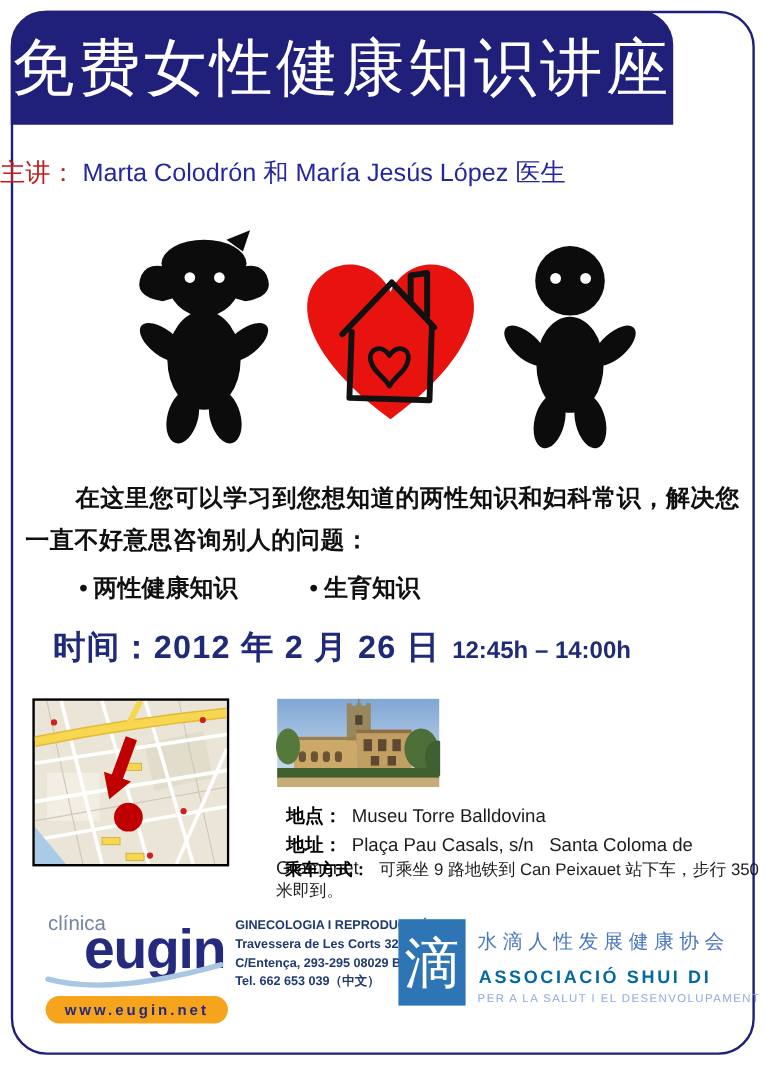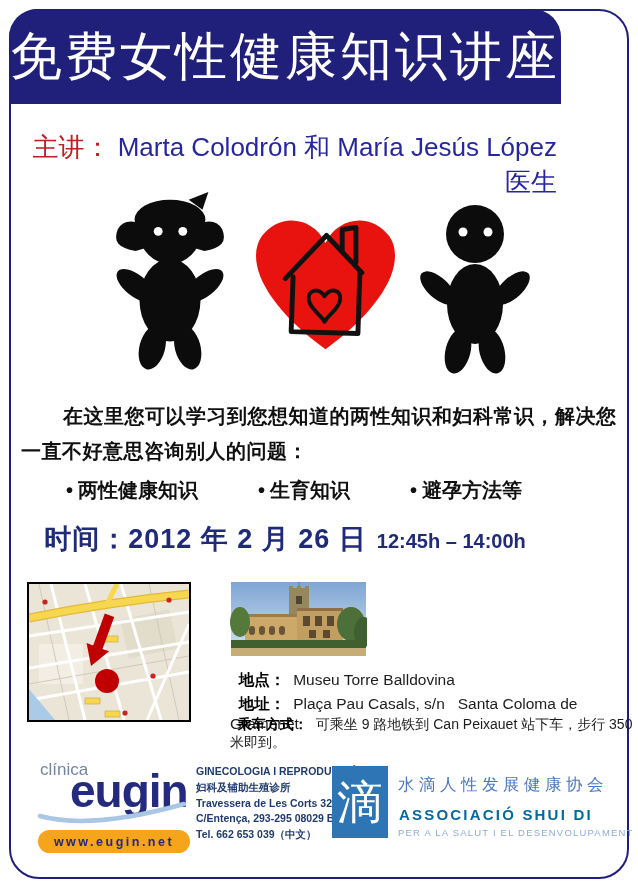--- a/index.html
+++ b/index.html
@@ -4,22 +4,22 @@
 <style>
   html,body{margin:0;padding:0;background:#ffffff;}
   body{width:638px;height:888px;position:relative;overflow:hidden;
        font-family:"Liberation Sans",sans-serif;}
   .frame{position:absolute;left:9px;top:9px;width:620px;height:870px;
          box-sizing:border-box;border:2px solid #20207A;border-radius:30px;background:#fff;}
   .banner{position:absolute;left:9px;top:9px;width:552px;height:95px;background:#20207A;
           border-radius:28px 28px 0 0;display:flex;align-items:center;justify-content:center;}
   .banner-title{color:#fff;font-family:"DejaVu Serif",serif;font-size:52px;
                 letter-spacing:3px;white-space:nowrap;}
-  .speakers{position:absolute;top:130px;left:0;width:557px;text-align:right;
-            font-size:26px;color:#2626A0;}
+  .speakers{position:absolute;top:130px;left:0;width:557px;text-align:left;
+            font-size:21px;color:#2626A0;}
   .speakers .lbl{color:#BE2020;font-family:"DejaVu Serif",serif;}
   .figures{position:absolute;top:190px;left:0;width:638px;display:flex;
            justify-content:center;align-items:flex-start;gap:6px;}
   .figures svg{display:block;}
   .para{position:absolute;top:399px;left:21px;width:597px;font-size:20px;font-weight:600;
         color:#101010;line-height:35px;text-indent:2.1em;letter-spacing:0.5px;}
   .bullets{position:absolute;top:477px;left:66px;display:flex;gap:60px;font-size:20px;
            font-weight:600;color:#101010;}
   .bullets .b{margin-right:5px;}
   .schedule{position:absolute;top:521px;left:0;width:570px;text-align:center;
@@ -108,21 +108,20 @@
     <circle cx="45" cy="34" r="4.5" fill="#fff"></circle>
     <circle cx="70" cy="34" r="4.5" fill="#fff"></circle>
   </svg>
 </div>
 
 <div class="para">在这里您可以学习到您想知道的两性知识和妇科常识，解决您一直不好意思咨询别人的问题：</div>
 
 <div class="bullets">
   <div><span class="b">•</span><span>两性健康知识</span></div>
   <div><span class="b">•</span><span>生育知识</span></div>
-  <div><span class="b">•</span><span>避孕方法等</span></div>
 </div>
 
 <div class="schedule">
   <span class="big">时间：</span><span class="big">2012 年 2 月 26 日</span><span class="small">12:45h – 14:00h</span>
 </div>
 
 <div class="mapbox">
   <svg width="160" height="136" viewBox="0 0 160 136">
     <rect width="160" height="136" fill="#EBE5D8"></rect>
     <rect x="95" y="30" width="50" height="40" fill="#E2DCCB" transform="rotate(-12 120 50)"></rect>
@@ -215,21 +214,20 @@
 
 <div class="eugin-clinica">clínica</div>
 <div class="eugin-name">eugin</div>
 <svg class="eugin-swoosh" width="152" height="28" viewBox="0 0 152 28">
   <path d="M4,16 Q55,30 148,4" stroke="#A9C6E4" stroke-width="4.5" fill="none" stroke-linecap="round"></path>
 </svg>
 <div class="eugin-pill">www.eugin.net</div>
 
 <div class="clinic-info">
   <div class="l1">GINECOLOGIA I REPRODUCCIÓ</div>
-  <div>妇科及辅助生殖诊所</div>
   <div>Travessera de Les Corts 322</div>
   <div>C/Entença, 293-295 08029 Barcelona</div>
   <div>Tel. 662 653 039（中文）</div>
 </div>
 
 <div class="shuidi-logo">
   <span>滴</span>
 </div>
 <div class="shuidi-cn">水滴人性发展健康协会</div>
 <div class="shuidi-ca">ASSOCIACIÓ SHUI DI</div>

